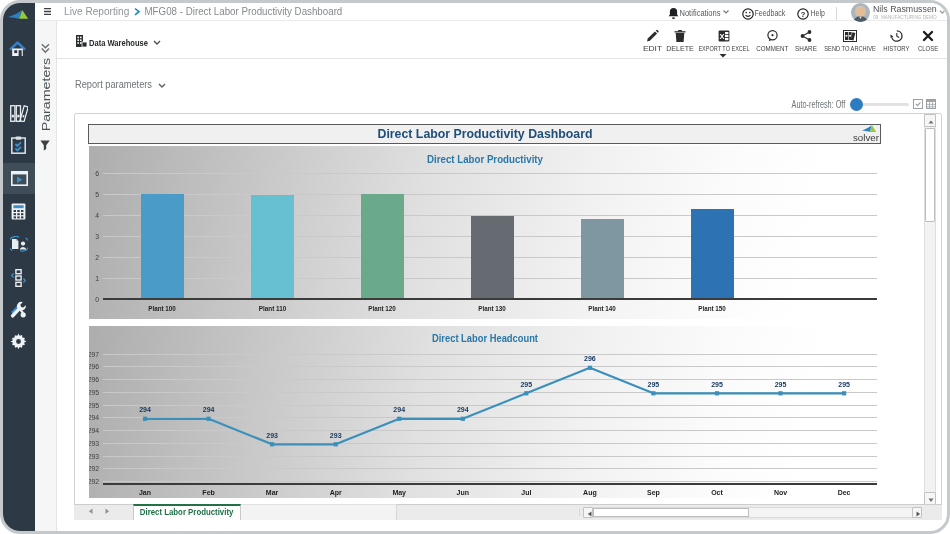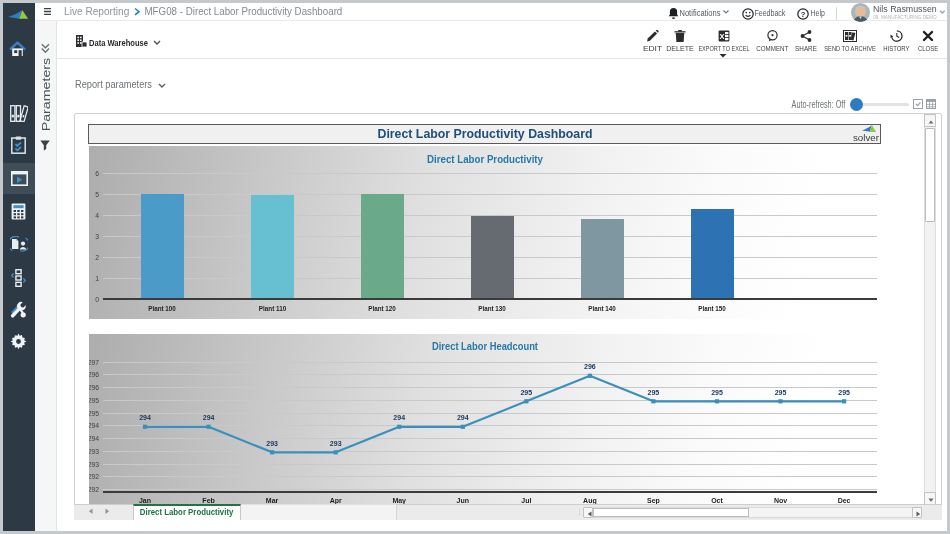--- a/index.html
+++ b/index.html
@@ -1,17 +1,17 @@
 <!DOCTYPE html>
 <html><head>
 <meta charset="utf-8">
 <style>
   * { margin:0; padding:0; box-sizing:border-box; }
   html,body { width:950px; height:534px; background:#fff; font-family:"Liberation Sans", sans-serif; overflow:hidden; }
-  .app { position:absolute; left:0; top:0; width:950px; height:534px; border:3px solid #c6c9cb; border-radius:0; overflow:hidden; background:#fff; }
+  .app { position:absolute; left:0; top:0; width:950px; height:534px; border:3px solid #c6c9cb; border-radius:20px; overflow:hidden; background:#fff; }
   .abs { position:absolute; }
   .sidebar { position:absolute; left:0; top:0; width:32px; height:528px; background:#2d3944; }
   .active-item { position:absolute; left:0; top:160px; width:32px; height:31px; background:#3f4d59; }
   .pstrip { position:absolute; left:32px; top:18px; width:22px; height:510px; background:#f5f6f6; border-right:1px solid #e3e3e3; }
   .topbar { position:absolute; left:32px; top:0; width:912px; height:18px; background:#fff; border-bottom:1px solid #eaeaea; }
   .toolrow { position:absolute; left:54px; top:18px; width:890px; height:38px; background:#fff; border-bottom:1px solid #e4e4e4; }
   .rc { position:absolute; left:71px; top:110px; width:868px; height:407px; background:#fff; border:1px solid #d2d2d2; border-radius:2px; }
   .titlebar { position:absolute; left:85px; top:121px; width:793px; height:20px; background:#f0f0f0; border:1.5px solid #5a5a5a; }
   .chart { position:absolute; left:86px; width:792px; background:linear-gradient(100deg,#adadad 0%, #c8c8c8 22%, #e0e0e0 42%, #f1f1f1 62%, #fbfbfb 78%, #ffffff 90%); }
   .vsb { position:absolute; left:920.5px; top:111px; width:12px; height:390px; background:#f2f2f2; border:1px solid #dedede; }
@@ -203,21 +203,21 @@
       <text x="73" y="164.5" textLength="27.5" lengthAdjust="spacingAndGlyphs">Plant 100</text>
           <text x="183.5" y="164.5" textLength="27.5" lengthAdjust="spacingAndGlyphs">Plant 110</text>
           <text x="293" y="164.5" textLength="27.5" lengthAdjust="spacingAndGlyphs">Plant 120</text>
           <text x="403" y="164.5" textLength="27.5" lengthAdjust="spacingAndGlyphs">Plant 130</text>
           <text x="513" y="164.5" textLength="27.5" lengthAdjust="spacingAndGlyphs">Plant 140</text>
           <text x="623" y="164.5" textLength="27.5" lengthAdjust="spacingAndGlyphs">Plant 150</text>
     </g>
   </svg>
   </div>
 
-  <div class="chart" style="top:331px;height:172px;">
+  <div class="chart" style="top:323px;height:172px;">
   <svg width="792" height="172" viewBox="0 0 792 172" font-family="Liberation Sans">
     <text x="396" y="16" font-size="10.5" font-weight="bold" fill="#2878a8" text-anchor="middle" textLength="106" lengthAdjust="spacingAndGlyphs">Direct Labor Headcount</text>
     <g stroke="#c9c9c9" stroke-width="1" shape-rendering="crispEdges">
       <path d="M14 28.2h774M14 40.9h774M14 53.7h774M14 66.4h774M14 79.1h774M14 91.9h774M14 104.6h774M14 117.3h774M14 130.1h774M14 142.8h774"></path>
     </g>
     <path d="M14 155.6h774" stroke="#c9c9c9" stroke-width="1" shape-rendering="crispEdges"></path>
     <path d="M14 157.5h774" stroke="#3b3b3b" stroke-width="2" shape-rendering="crispEdges"></path>
     <g font-size="6.8" fill="#3f3f3f" text-anchor="end">
       <text x="10" y="30.7">297</text>
           <text x="10" y="43.4">296</text>

